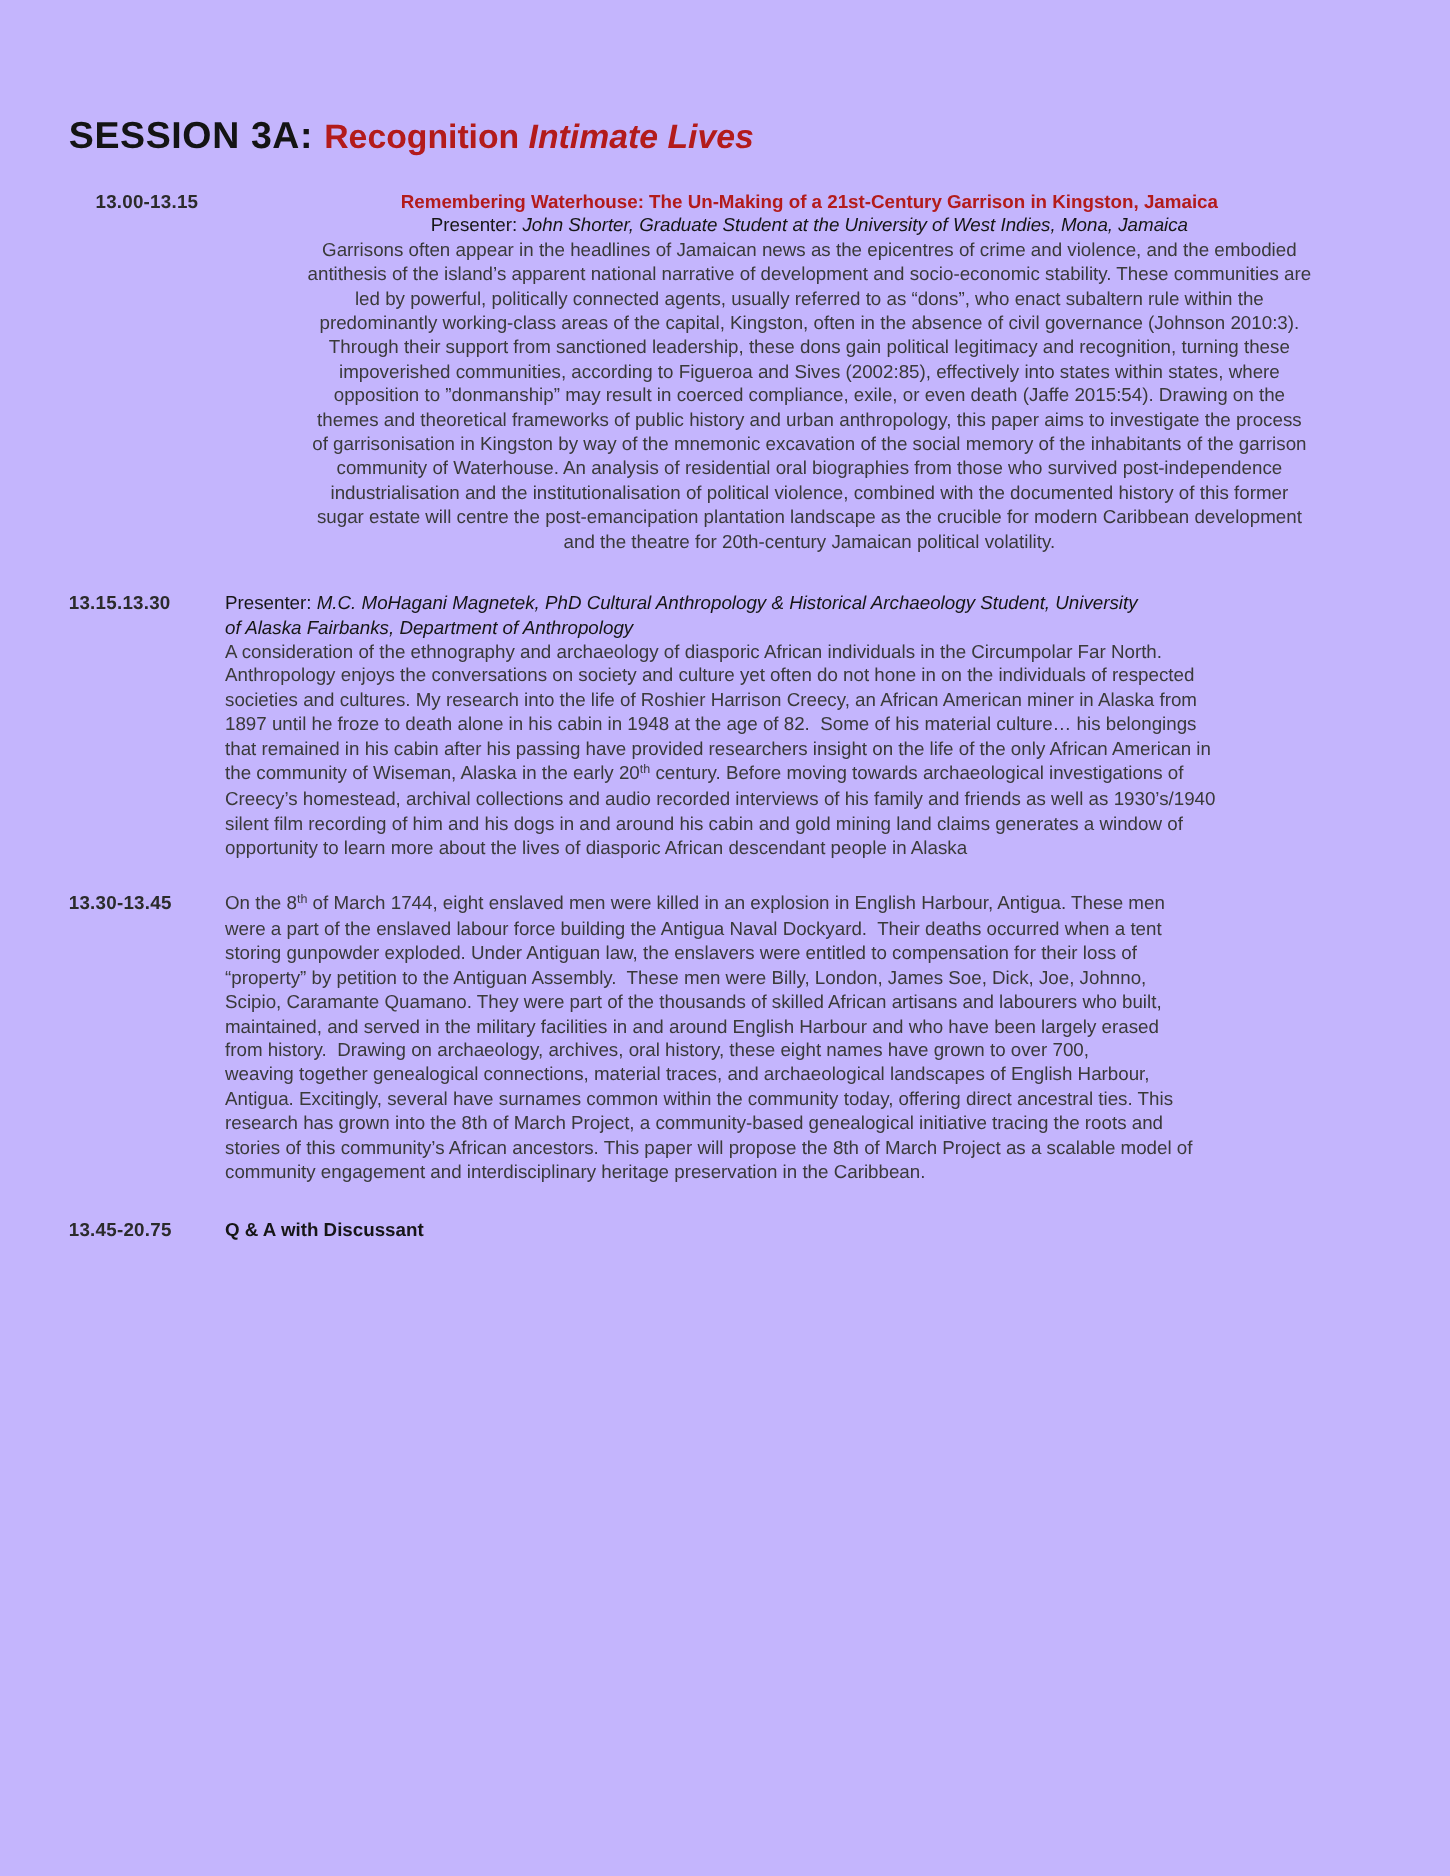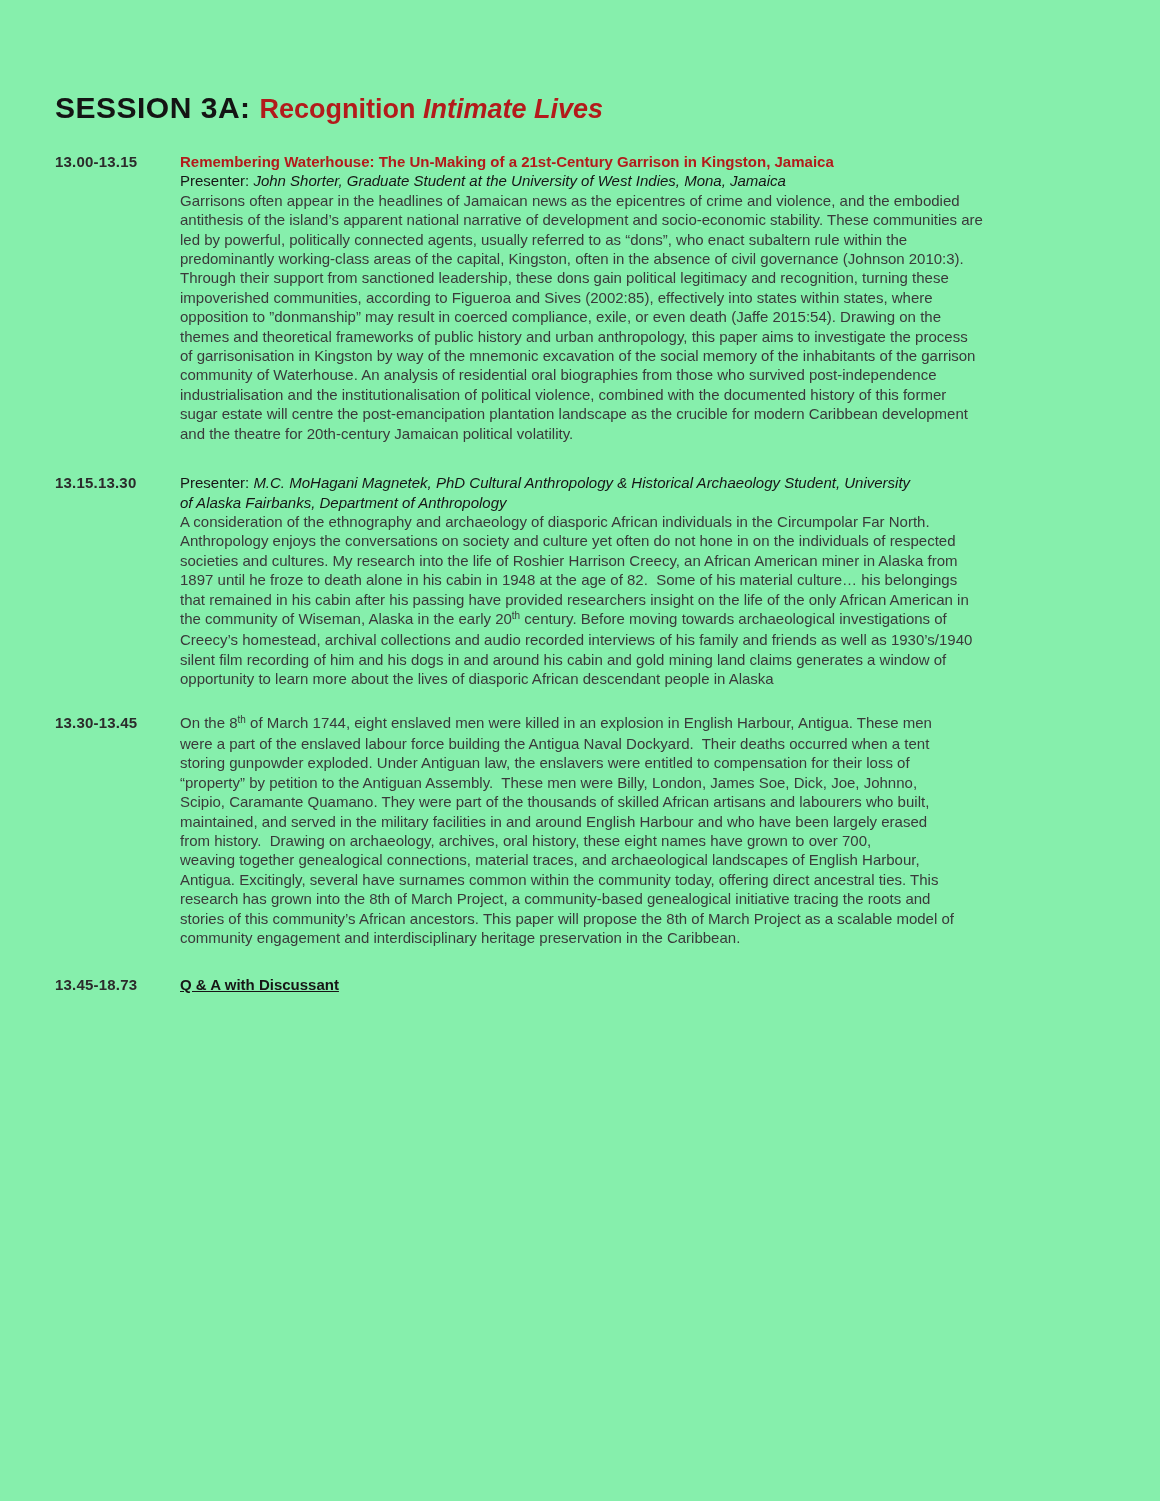--- a/index.html
+++ b/index.html
@@ -1,20 +1,20 @@
 <!DOCTYPE html>
 <html><head>
 <meta charset="utf-8">
 <style>
   html, body { margin: 0; padding: 0; background: #ffffff; }
   .page {
     position: relative;
     width: 1160px;
     min-height: 1501px;
-    background: #86efac;
+    background: #c4b5fd;
     box-sizing: border-box;
     padding: 90px 45px 0 55px;
     font-family: "Liberation Sans", sans-serif;
     color: #3a3a3a;
   }
   .doc-title {
     white-space: nowrap;
     margin: 0 0 26px 0;
     line-height: 34px;
   }
@@ -34,21 +34,21 @@
     font-weight: bold;
     font-style: italic;
     color: #b31b1b;
   }
   .session {
     display: flex;
     align-items: flex-start;
     font-size: 15px;
     line-height: 19.4px;
   }
-  .s1 { margin-top: 0; }
+  .s1 { margin-top: 0; text-align: center; }
   .s2 { margin-top: 30px; }
   .s3 { margin-top: 24px; }
   .s4 { margin-top: 28px; }
   .time-col {
     flex: 0 0 125px;
     width: 125px;
     font-weight: bold;
     color: #2b2b2b;
     letter-spacing: 0.2px;
   }
@@ -62,21 +62,21 @@
   .presenter-label { font-weight: normal; }
   .presenter-names {
     font-weight: normal;
     font-style: italic;
     white-space: pre-wrap;
   }
   .abstract {
     color: #3a3a3a;
     white-space: pre-wrap;
   }
-  .qa-label { font-weight: bold; color: #161616; text-decoration: underline; }
+  .qa-label { font-weight: bold; color: #161616; }
   .sup {
     font-size: 10px;
     position: relative;
     top: -5px;
   }
 </style>
 </head>
 <body>
 
 <div class="page">
@@ -135,19 +135,19 @@
 from history.  Drawing on archaeology, archives, oral history, these eight names have grown to over 700,
 weaving together genealogical connections, material traces, and archaeological landscapes of English Harbour,
 Antigua. Excitingly, several have surnames common within the community today, offering direct ancestral ties. This
 research has grown into the 8th of March Project, a community-based genealogical initiative tracing the roots and
 stories of this community’s African ancestors. This paper will propose the 8th of March Project as a scalable model of
 community engagement and interdisciplinary heritage preservation in the Caribbean.</span></div>
     </div>
   </div>
 
   <div class="session s4">
-    <div class="time-col">13.45-18.73</div>
+    <div class="time-col">13.45-20.75</div>
     <div class="content-col">
       <div class="qa-label">Q &amp; A with Discussant</div>
     </div>
   </div>
 
 </div>
 
 </body></html>

